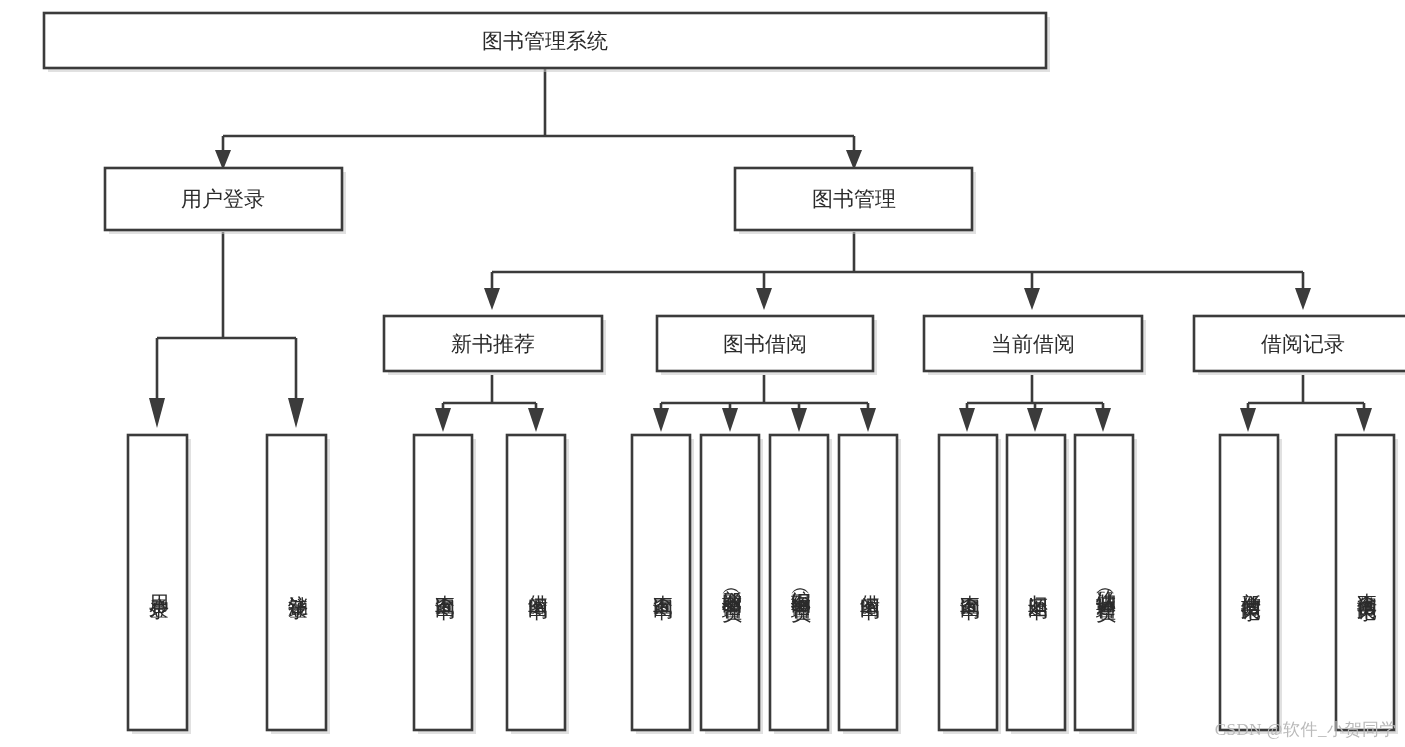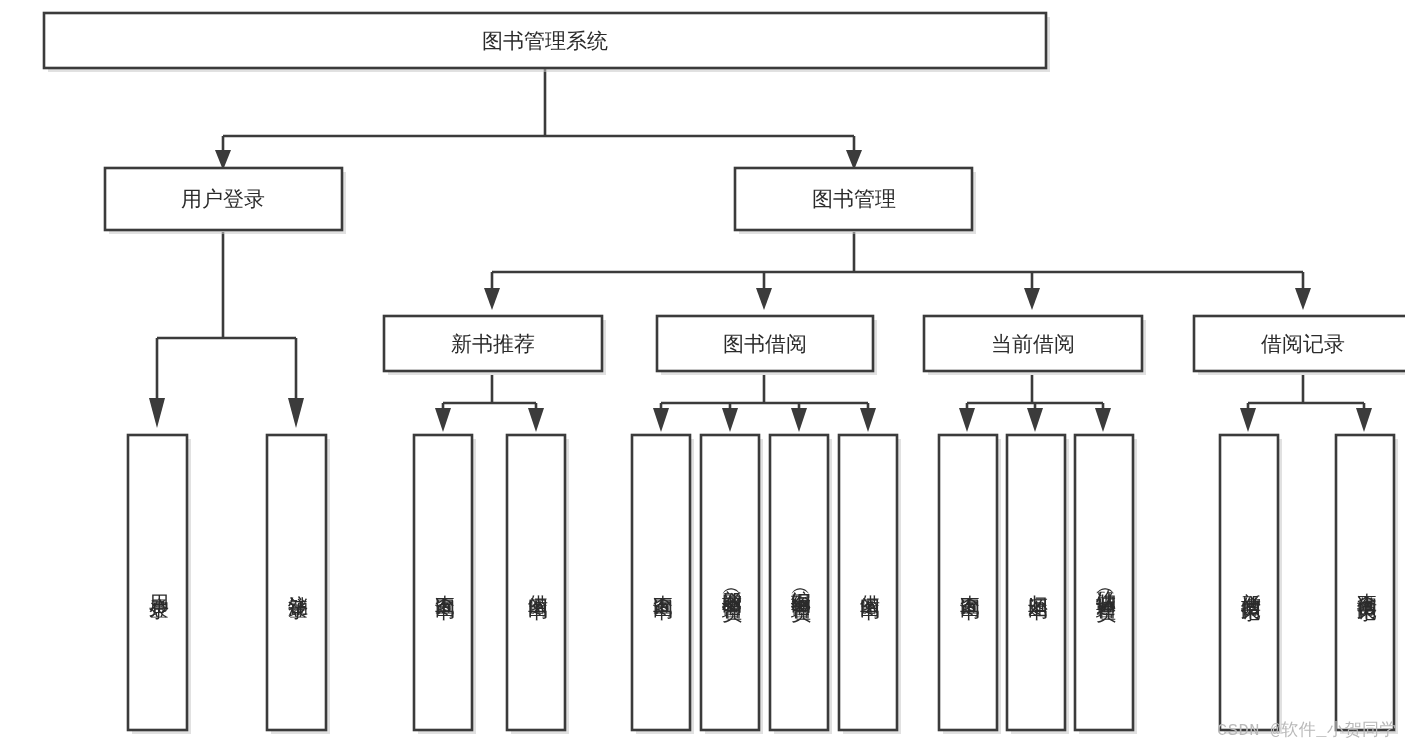--- a/index.html
+++ b/index.html
@@ -56,21 +56,21 @@
     stroke-linecap: butt;
   }
   .arrow-head {
     fill: #3b3b3b;
     stroke: none;
   }
   .watermark {
     position: absolute;
     right: 8px;
     bottom: 6px;
-    font-family: Liberation Mono, monospace;
+    font-family: Liberation Serif, serif;
     font-size: 17px;
     color: #b9b9b9;
     white-space: nowrap;
     letter-spacing: 0.5px;
     text-align: center;
   }
 </style>
 </head>
 <body>
 

